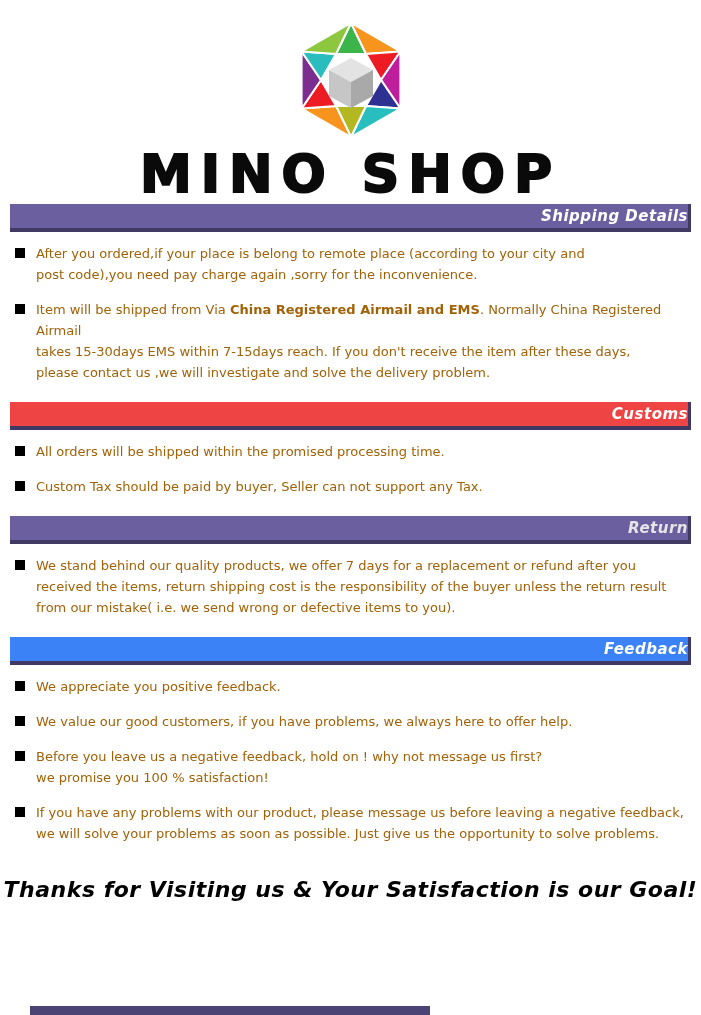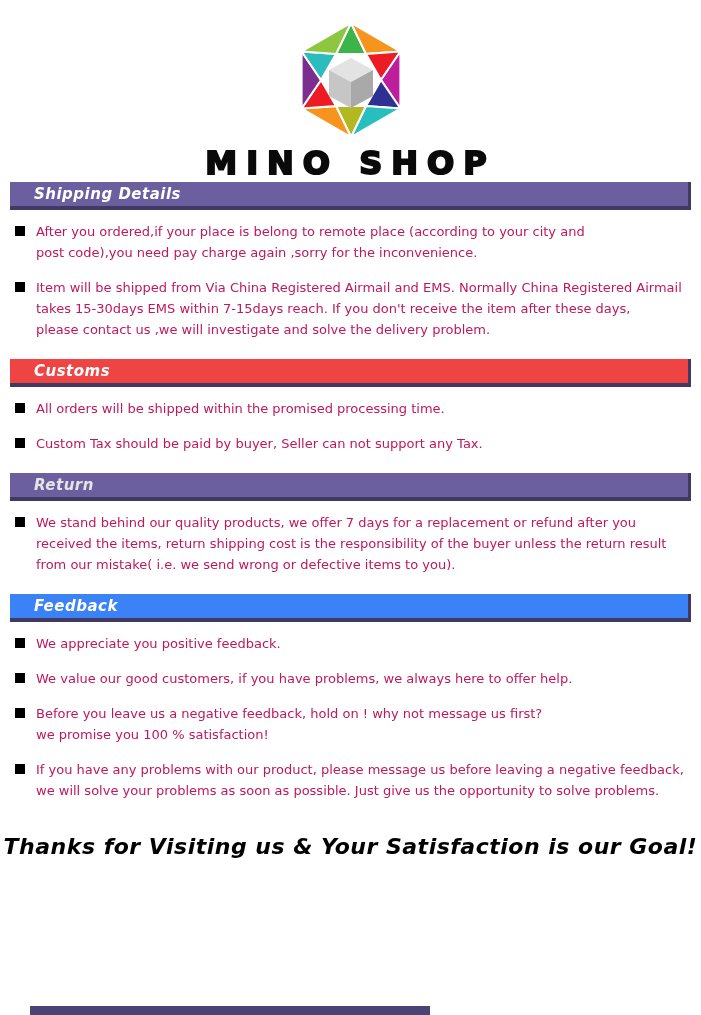--- a/index.html
+++ b/index.html
@@ -8,54 +8,55 @@
     font-family:"DejaVu Sans","Liberation Sans",sans-serif;
     color:#111;
   }
   .page{width:701px;height:1015px;position:relative;}
 
   
   .logo-block{padding-top:20px;text-align:center;}
   .logo-block svg{display:block;margin:0 auto;}
   .shop-name{
     margin-top:4px;
-    font-size:32px;
+    font-size:52px;
     font-weight:bold;
     letter-spacing:9px;
     color:#0a0a0a;
     -webkit-text-stroke:2px #0a0a0a;
     font-family:"DejaVu Sans","Liberation Sans",sans-serif;
   }
 
   
   .section{margin:0 10px;}
   .section-bar{
     height:24px;line-height:24px;
     background:#6B5FA0;
     border-bottom:4px solid #3F3963;
     border-right:3px solid #701a75;
     color:#fff;
     font-style:italic;
     font-weight:bold;
     font-size:15px;
     letter-spacing:0.5px;
     padding-left:24px;
+    text-align:right;
   }
   .section-body{padding:11px 0 0 4px;margin-bottom:19px;}
 
   .bullet-item{display:flex;margin-bottom:14px;}
   .bullet-item:last-child{margin-bottom:0;}
   .bullet-square{
     flex:0 0 auto;
     width:10px;height:10px;background:#000;
     margin:5px 11px 0 1px;
   }
-  .bullet-lines{font-size:13px;line-height:21px;color:#be185d;}
+  .bullet-lines{font-size:13px;line-height:21px;color:#a16207;}
   .bullet-lines .line{white-space:normal;}
-  .bullet-lines .b{font-weight:normal;text-align:right;}
+  .bullet-lines .b{font-weight:bold;text-align:right;}
 
   
   .slogan{
     margin-top:33px;
     text-align:center;
     font-size:22px;
     font-weight:bold;
     font-style:italic;
     color:#E8175D;
     letter-spacing:0.5px;

